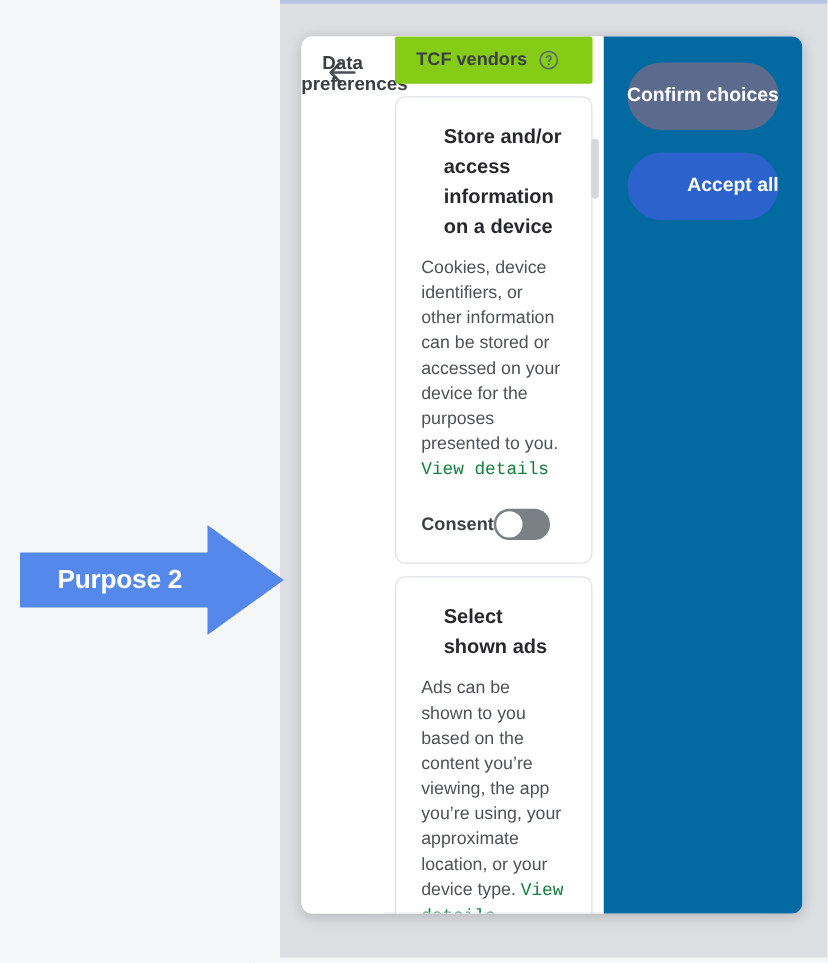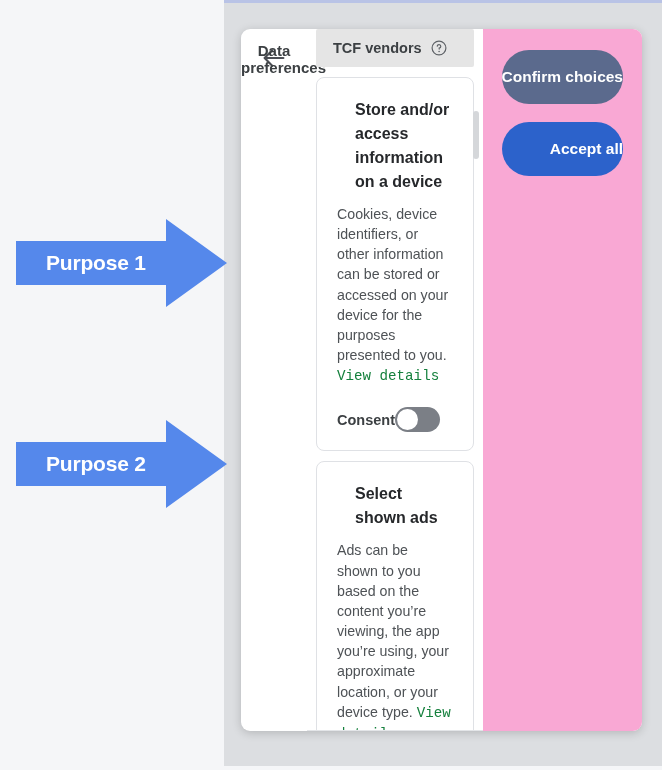--- a/index.html
+++ b/index.html
@@ -107,21 +107,21 @@
   
   .scroll-region {
     position: relative;
     flex: 1 1 auto;
     overflow: hidden;
     padding: 0 0 0 0;
   }
 
   .section-header {
     margin: 0 9px;
-    background: #e5e5e5;
+    background: #84cc16;
     height: 38px;
     display: flex;
     align-items: center;
     padding: 0 17px;
     border-radius: 2px;
   }
   .section-header-label {
     font-size: 14.5px;
     font-weight: bold;
     color: #3c4043;
@@ -213,21 +213,21 @@
     position: absolute;
     left: 0; right: 0; bottom: 0;
     height: 1px;
     background: #e3e5e8;
   }
 
   
   .modal-footer {
     flex: 0 0 auto;
     padding: 21px 19px 24px 19px;
-    background: #f9a8d4;
+    background: #0369a1;
   }
   .btn {
     display: block;
     width: 100%;
     height: 54px;
     border: none;
     border-radius: 27px;
     font-size: 15.5px;
     font-weight: bold;
     color: #ffffff;
@@ -238,26 +238,20 @@
   .btn-primary   { background: #2c62cb; text-align: right; }
 </style>
 </head>
 <body>
 
 <div id="backdrop-panel"></div>
 <div id="backdrop-topbar"></div>
 
 <div id="annotations">
 
-  <div class="annotation-arrow" style="top:218px;">
-    <svg viewBox="0 0 212 90" xmlns="http://www.w3.org/2000/svg">
-      <polygon points="0,23 150,23 150,1 211,45 150,89 150,67 0,67" fill="#5588eb"></polygon>
-    </svg>
-    <div class="annotation-label">Purpose 1</div>
-  </div>
 
   <div class="annotation-arrow" style="top:419px;">
     <svg viewBox="0 0 212 90" xmlns="http://www.w3.org/2000/svg">
       <polygon points="0,23 150,23 150,1 211,45 150,89 150,67 0,67" fill="#5588eb"></polygon>
     </svg>
     <div class="annotation-label">Purpose 2</div>
   </div>
 
 </div>
 

